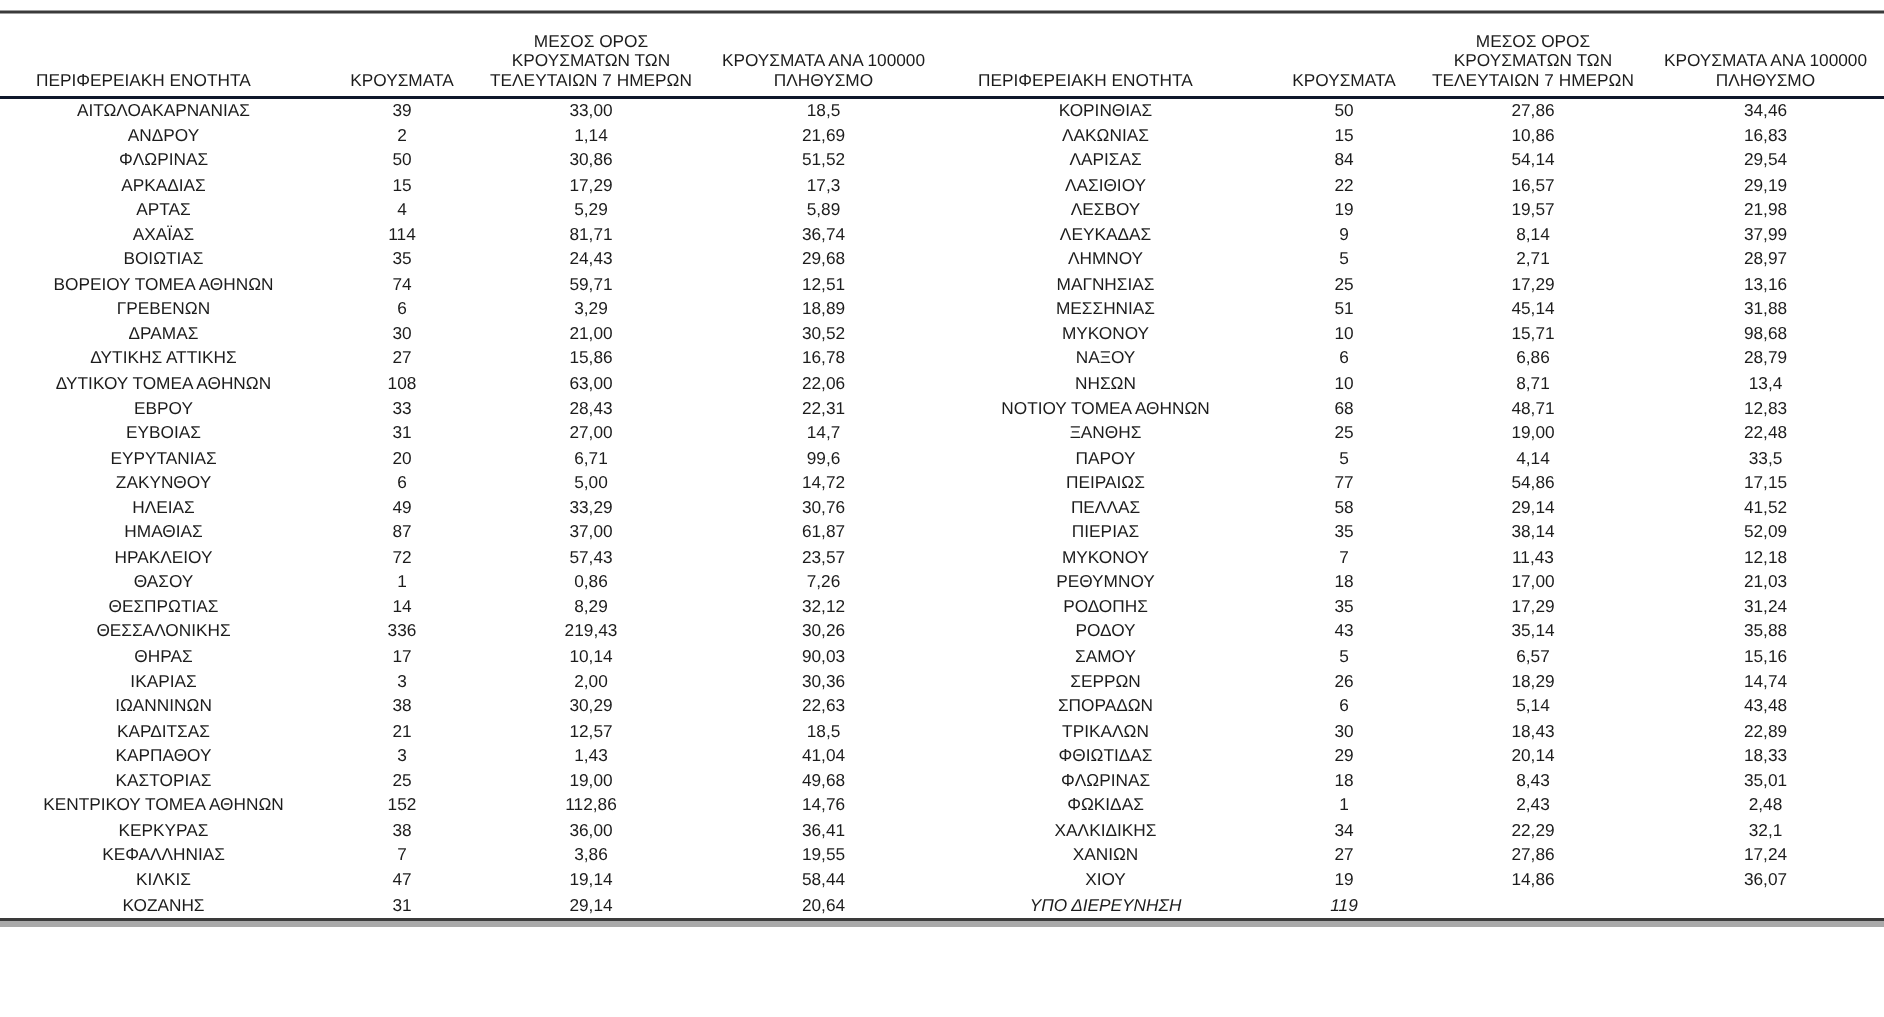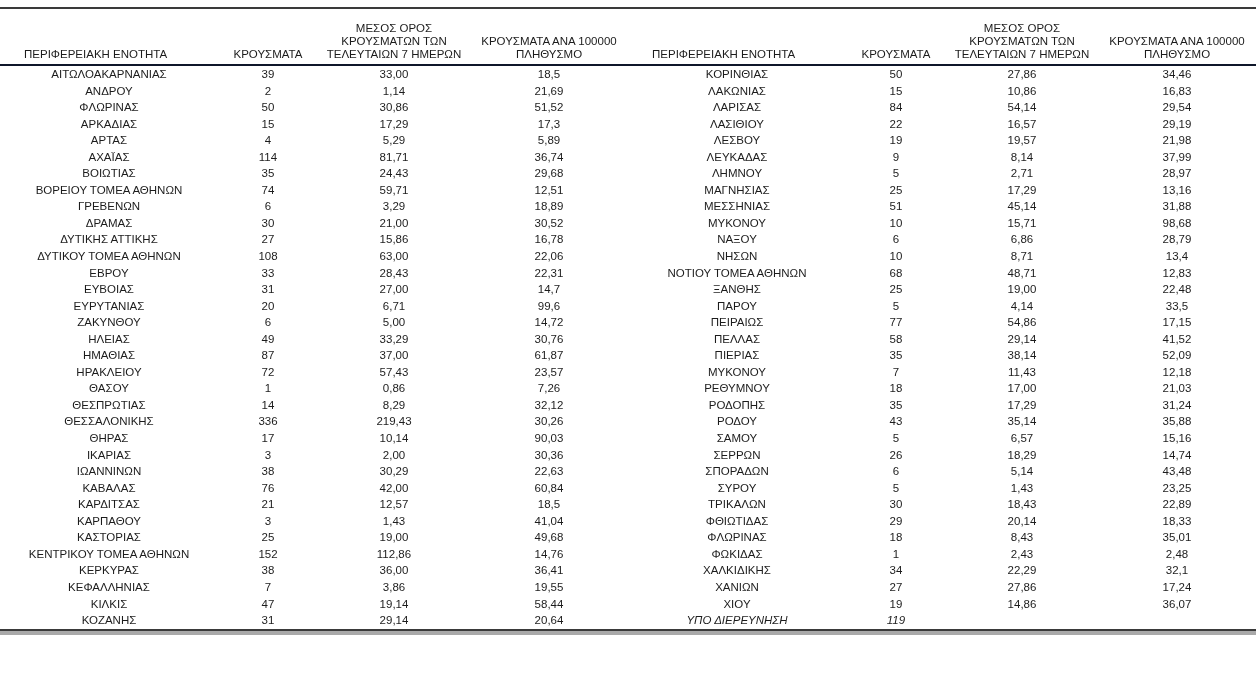--- a/index.html
+++ b/index.html
@@ -354,30 +354,20 @@
           <td>ΙΩΑΝΝΙΝΩΝ</td>
           <td>38</td>
           <td>30,29</td>
           <td>22,63</td>
           <td>ΣΠΟΡΑΔΩΝ</td>
           <td>6</td>
           <td>5,14</td>
           <td>43,48</td>
         </tr>
         <tr>
-          <td>ΚΑΒΑΛΑΣ</td>
-          <td>76</td>
-          <td>42,00</td>
-          <td>60,84</td>
-          <td>ΣΥΡΟΥ</td>
-          <td>5</td>
-          <td>1,43</td>
-          <td>23,25</td>
-        </tr>
-        <tr>
           <td>ΚΑΡΔΙΤΣΑΣ</td>
           <td>21</td>
           <td>12,57</td>
           <td>18,5</td>
           <td>ΤΡΙΚΑΛΩΝ</td>
           <td>30</td>
           <td>18,43</td>
           <td>22,89</td>
         </tr>
         <tr>

